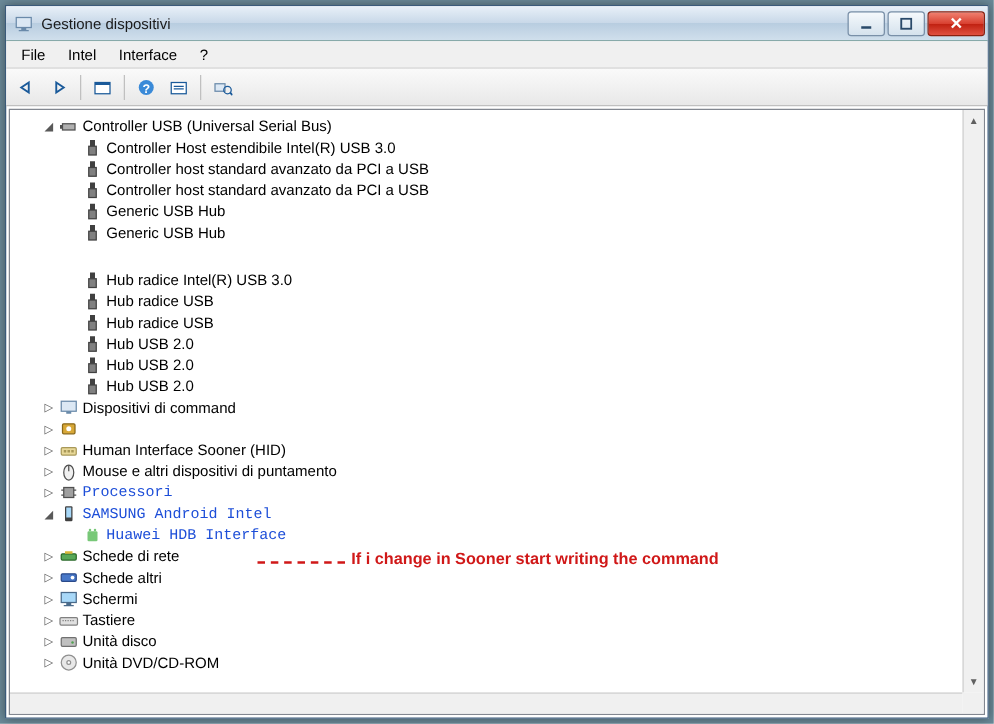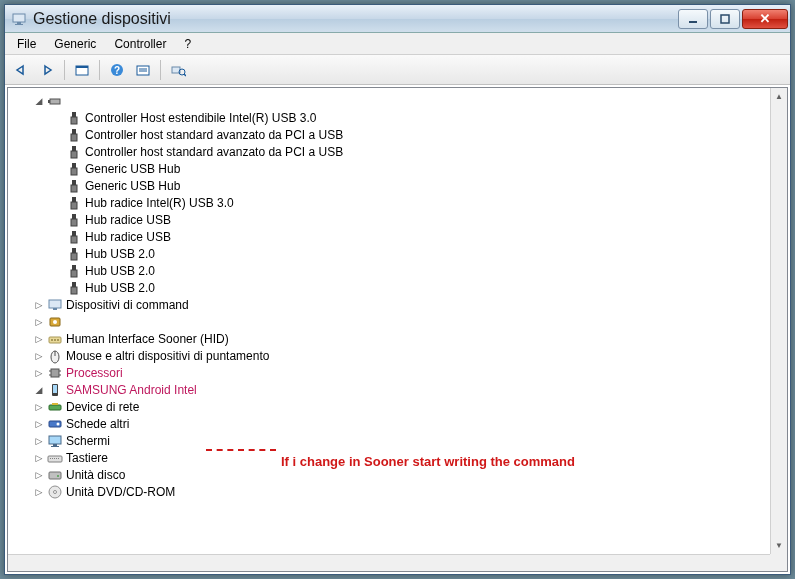--- a/index.html
+++ b/index.html
@@ -33,21 +33,21 @@
 .titlebar .app-icon {
   width: 16px; height: 16px;
   margin-right: 6px;
   display: inline-flex;
   align-items: center;
   justify-content: center;
 }
 .titlebar .title {
   flex: 1;
   color: #1a1a1a;
-  font-size: 16px;
+  font-size: 12px;
 }
 .winbtns { display: flex; gap: 0; }
 .winbtn {
   width: 30px; height: 20px;
   border: 1px solid #7a90a8;
   border-radius: 3px;
   margin-left: 2px;
   background: linear-gradient(to bottom, #f5f9fc, #d5e2ed);
   display: flex; align-items: center; justify-content: center;
   font-size: 10px;
@@ -150,21 +150,21 @@
 .toggle.empty { visibility: hidden; }
 .node-icon {
   width: 16px; height: 16px;
   margin: 0 3px 0 0;
   display: inline-flex;
   align-items: center;
   justify-content: center;
   flex-shrink: 0;
 }
 .node-label { color: #000; }
-.dimmed .node-label { color: #be185d; }
+.dimmed .node-label { color: #1d4ed8; font-family: Liberation Mono, monospace; }
 .annotation {
   position: absolute;
   color: #d01818;
   font-size: 13px;
   font-weight: 600;
   line-height: 1.3;
 }
 .annotation-arrow {
   position: absolute;
   border-top: 2px dashed #d01818;
@@ -196,22 +196,22 @@
         <svg width="10" height="10">
             <rect x="1" y="1" width="8" height="8" fill="none" stroke="#2a4a6a" stroke-width="1.5"></rect>
           </svg>
       </div>
       <div class="winbtn close">✕</div>
     </div>
   </div>
 
   <div class="menubar">
     <div class="menuitem">File</div>
-    <div class="menuitem">Generic</div>
-    <div class="menuitem">Controller</div>
+    <div class="menuitem">Intel</div>
+    <div class="menuitem">Interface</div>
     <div class="menuitem">?</div>
   </div>
 
   <div class="toolbar">
     <div class="tbtn">
       <svg width="16" height="14">
           <path d="M10 3 L4 7 L10 11 Z" fill="none" stroke="#1a5a9a" stroke-width="1.5"></path>
         </svg>
     </div>
     <div class="tbtn">
@@ -255,20 +255,21 @@
       <ul class="tree" id="tree-root">
           <li>
             <div class="node" style="padding-left: 23px;">
               <span class="toggle">◢</span>
               <span class="node-icon">
                 <svg width="16" height="16" viewBox="0 0 16 16">
                   <rect x="3" y="6" width="10" height="5" fill="#b0b0b0" stroke="#505050"></rect>
                   <rect x="1" y="7" width="2" height="3" fill="#505050"></rect>
                 </svg>
               </span>
+              <span class="node-label">Controller USB (Universal Serial Bus)</span>
             </div>
           </li>
           <li>
             <div class="node" style="padding-left: 42px;">
               <span class="toggle empty"></span>
               <span class="node-icon">
                 <svg width="16" height="16" viewBox="0 0 16 16">
                   <rect x="6" y="2" width="4" height="5" fill="#404040"></rect>
                   <rect x="5" y="7" width="6" height="7" fill="#808080" stroke="#404040"></rect>
                 </svg>
@@ -318,21 +319,21 @@
               <span class="node-icon">
                 <svg width="16" height="16" viewBox="0 0 16 16">
                   <rect x="6" y="2" width="4" height="5" fill="#404040"></rect>
                   <rect x="5" y="7" width="6" height="7" fill="#808080" stroke="#404040"></rect>
                 </svg>
               </span>
               <span class="node-label">Generic USB Hub</span>
             </div>
           </li>
           <li>
-            <div class="node" style="padding-left: 42px;">
+            <div class="node" style="padding-left: 42px; margin-top: 21px;">
               <span class="toggle empty"></span>
               <span class="node-icon">
                 <svg width="16" height="16" viewBox="0 0 16 16">
                   <rect x="6" y="2" width="4" height="5" fill="#404040"></rect>
                   <rect x="5" y="7" width="6" height="7" fill="#808080" stroke="#404040"></rect>
                 </svg>
               </span>
               <span class="node-label">Hub radice Intel(R) USB 3.0</span>
             </div>
           </li>
@@ -466,29 +467,42 @@
               <span class="node-icon">
                 <svg width="16" height="16" viewBox="0 0 16 16">
                   <rect x="5" y="2" width="6" height="12" rx="1" fill="#404040"></rect>
                   <rect x="6" y="3" width="4" height="8" fill="#a8d8f8"></rect>
                 </svg>
               </span>
               <span class="node-label">SAMSUNG Android Intel</span>
             </div>
           </li>
           <li>
+            <div class="node dimmed" style="padding-left: 42px;">
+              <span class="toggle empty"></span>
+              <span class="node-icon">
+                <svg width="16" height="16" viewBox="0 0 16 16">
+                  <rect x="4" y="5" width="8" height="8" rx="1" fill="#78c878"></rect>
+                  <circle cx="6" cy="4" r="1" fill="#78c878"></circle>
+                  <circle cx="10" cy="4" r="1" fill="#78c878"></circle>
+                </svg>
+              </span>
+              <span class="node-label">Huawei HDB Interface</span>
+            </div>
+          </li>
+          <li>
             <div class="node" style="padding-left: 23px;">
               <span class="toggle">▷</span>
               <span class="node-icon">
                 <svg width="16" height="16" viewBox="0 0 16 16">
                   <rect x="2" y="6" width="12" height="5" rx="1" fill="#58a858" stroke="#2a6a2a"></rect>
                   <rect x="5" y="4" width="6" height="2" fill="#d8b838"></rect>
                 </svg>
               </span>
-              <span class="node-label">Device di rete</span>
+              <span class="node-label">Schede di rete</span>
             </div>
           </li>
           <li>
             <div class="node" style="padding-left: 23px;">
               <span class="toggle">▷</span>
               <span class="node-icon">
                 <svg width="16" height="16" viewBox="0 0 16 16">
                   <rect x="2" y="5" width="12" height="6" rx="1" fill="#4878c8" stroke="#2a4a8a"></rect>
                   <circle cx="11" cy="8" r="1.5" fill="#fff"></circle>
                 </svg>
@@ -545,21 +559,21 @@
                   <circle cx="8" cy="8" r="6" fill="#e8e8e8" stroke="#909090"></circle>
                   <circle cx="8" cy="8" r="1.5" fill="#fff" stroke="#909090"></circle>
                 </svg>
               </span>
               <span class="node-label">Unità DVD/CD-ROM</span>
             </div>
           </li>
         </ul>
 
       <div class="annotation-arrow" style="left:198px; top:361px; width:70px;"></div>
-      <div class="annotation" style="left:273px; top:366px; width:300px;">
+      <div class="annotation" style="left:273px; top:351px; width:300px;">
         <span>If i change in Sooner start writing the command</span>
       </div>
     </div>
     <div class="vscroll">
       <div class="arrow">▲</div>
       <div class="arrow" style="position:absolute;bottom:0;width:100%;">▼</div>
     </div>
     <div class="hscroll"></div>
     <div class="corner"></div>
   </div>

